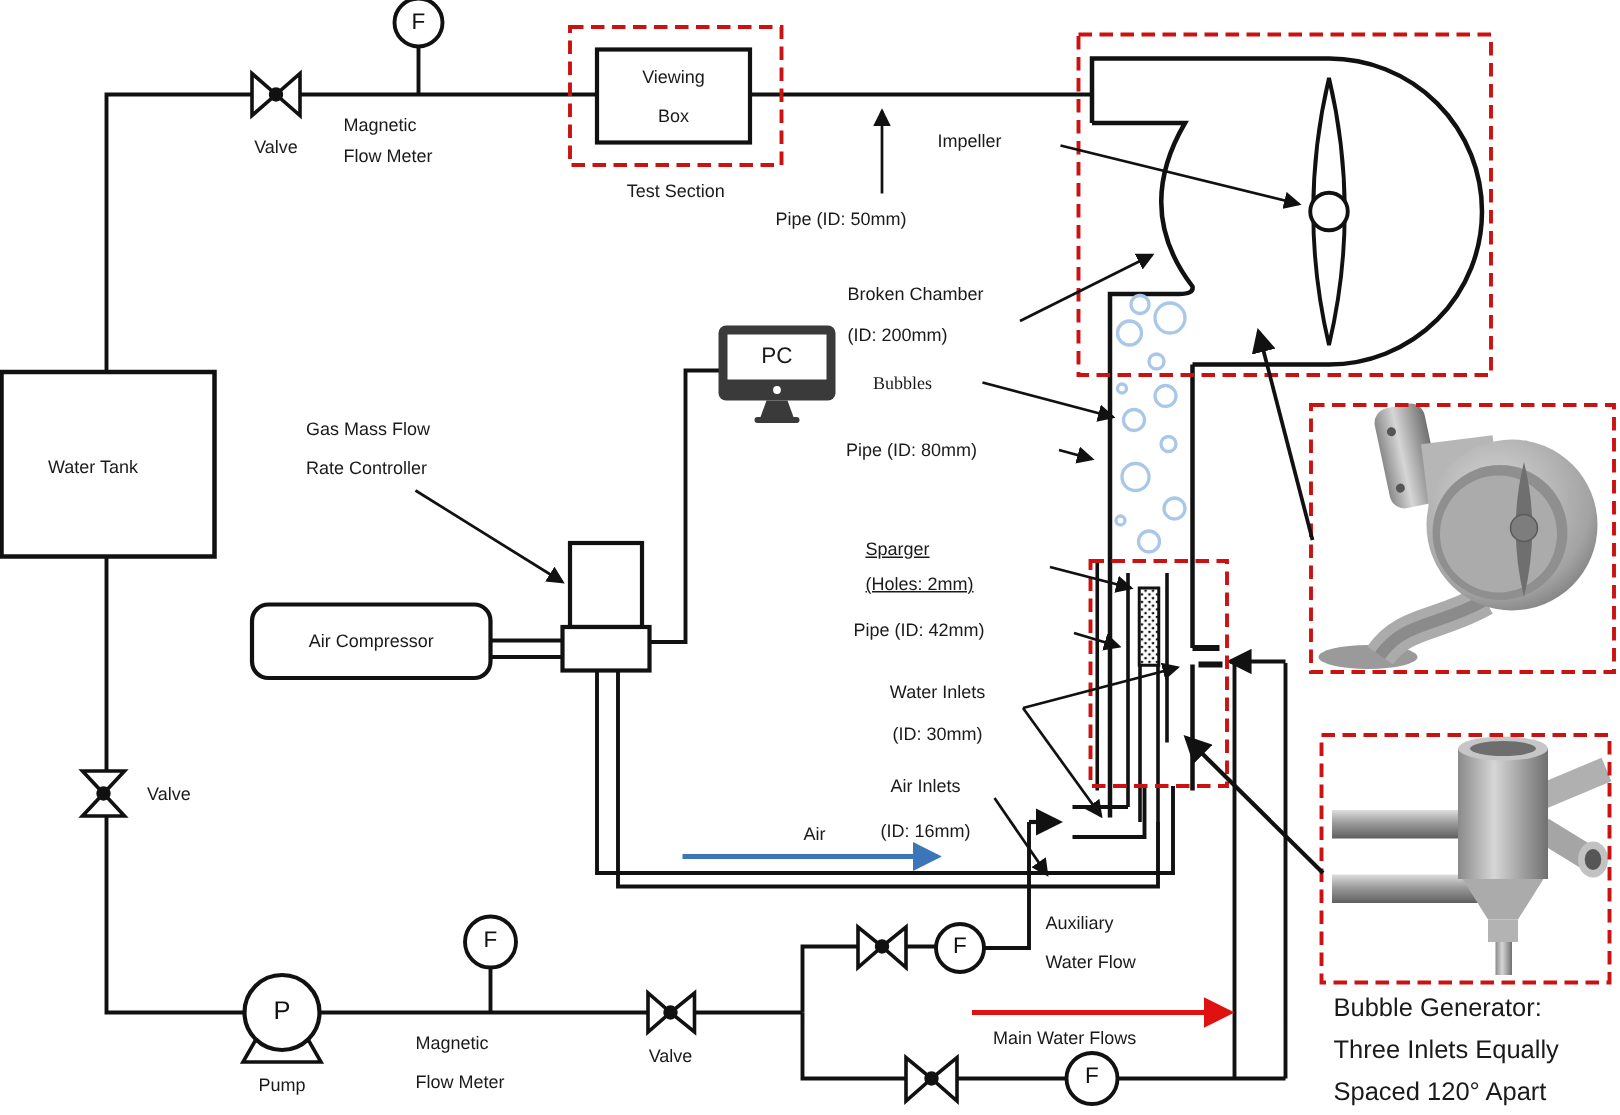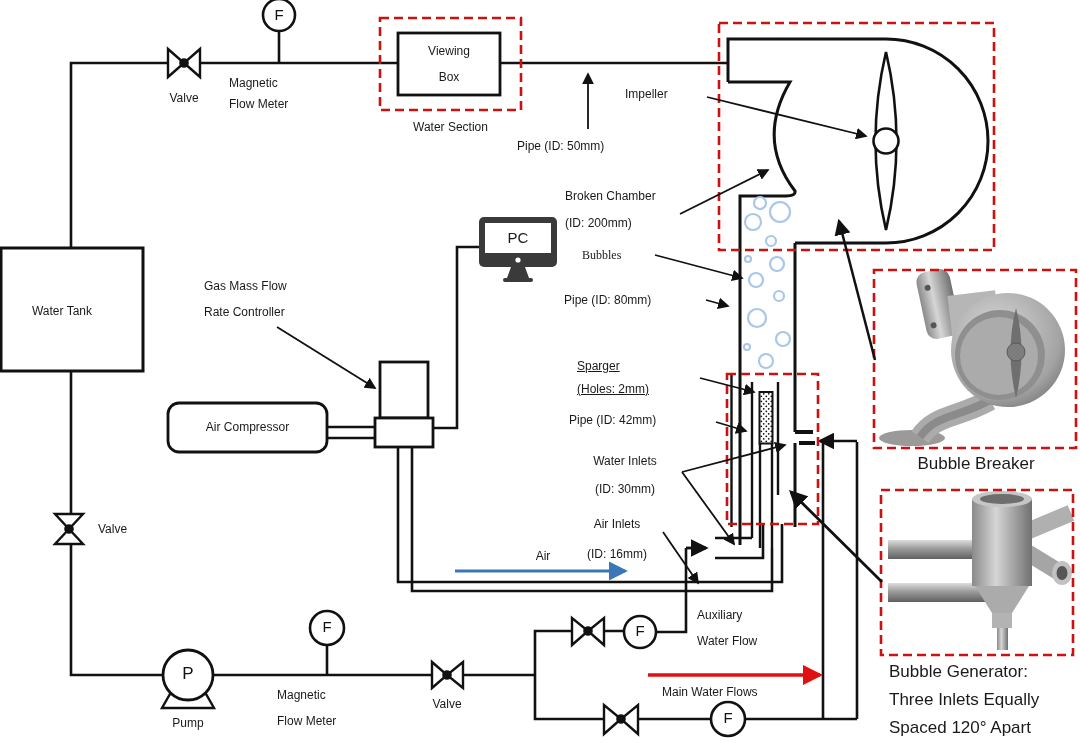--- a/index.html
+++ b/index.html
@@ -216,21 +216,21 @@
     <polygon points="511,267 525,267 529,278 507,278" fill="#3a3a3a"></polygon>
     <rect x="503" y="278" width="30" height="4" rx="2" fill="#3a3a3a"></rect>
   </g>
 </svg>
 
 <div class="lbl c" style="left:150px;top:88px;width:68px;">Valve</div>
 <div class="lbl" style="left:229px;top:73px;">Magnetic
 Flow Meter</div>
 <div class="lbl c" style="left:398px;top:38px;width:102px;line-height:26px;">Viewing
 Box</div>
-<div class="lbl c" style="left:378px;top:117px;width:145px;">Water Section</div>
+<div class="lbl c" style="left:378px;top:117px;width:145px;">Test Section</div>
 <div class="lbl" style="left:517px;top:136px;">Pipe (ID: 50mm)</div>
 <div class="lbl" style="left:625px;top:84px;">Impeller</div>
 <div class="lbl" style="left:565px;top:183px;line-height:27px;">Broken Chamber
 (ID: 200mm)</div>
 <div class="lbl" style="left:582px;top:245px;font-family:Liberation Serif, serif;">Bubbles</div>
 <div class="lbl" style="left:564px;top:290px;">Pipe (ID: 80mm)</div>
 <div class="lbl" style="left:577px;top:355px;line-height:23px;text-decoration:underline;">Sparger
 (Holes: 2mm)</div>
 <div class="lbl" style="left:569px;top:410px;">Pipe (ID: 42mm)</div>
 <div class="lbl c" style="left:560px;top:447px;width:130px;line-height:28px;">Water Inlets
@@ -244,21 +244,20 @@
 <div class="lbl c" style="left:1px;top:301px;width:122px;">Water Tank</div>
 <div class="lbl" style="left:204px;top:273px;line-height:26px;">Gas Mass Flow
 Rate Controller</div>
 <div class="lbl c" style="left:168px;top:417px;width:159px;">Air Compressor</div>
 <div class="lbl c" style="left:485px;top:227px;width:66px;font-size:15px;">PC</div>
 <div class="lbl" style="left:98px;top:519px;">Valve</div>
 <div class="lbl c" style="left:158px;top:713px;width:60px;">Pump</div>
 <div class="lbl" style="left:277px;top:682px;line-height:26px;">Magnetic
 Flow Meter</div>
 <div class="lbl c" style="left:419px;top:694px;width:56px;">Valve</div>
-<div class="lbl c cap" style="left:875px;top:453px;width:202px;">Bubble Breaker</div>
 <div class="lbl cap" style="left:889px;top:658px;line-height:28px;">Bubble Generator:
 Three Inlets Equally
 Spaced 120° Apart</div>
 
 <div class="sym" style="left:262px;top:6px;">F</div>
 <div class="sym" style="left:310px;top:618px;">F</div>
 <div class="sym" style="left:623px;top:622px;">F</div>
 <div class="sym" style="left:711px;top:709px;">F</div>
 <div class="sym" style="left:171px;top:664px;font-size:17px;">P</div>
 

